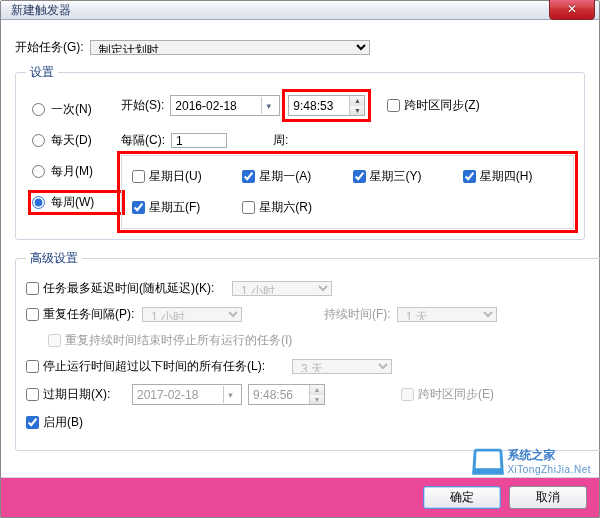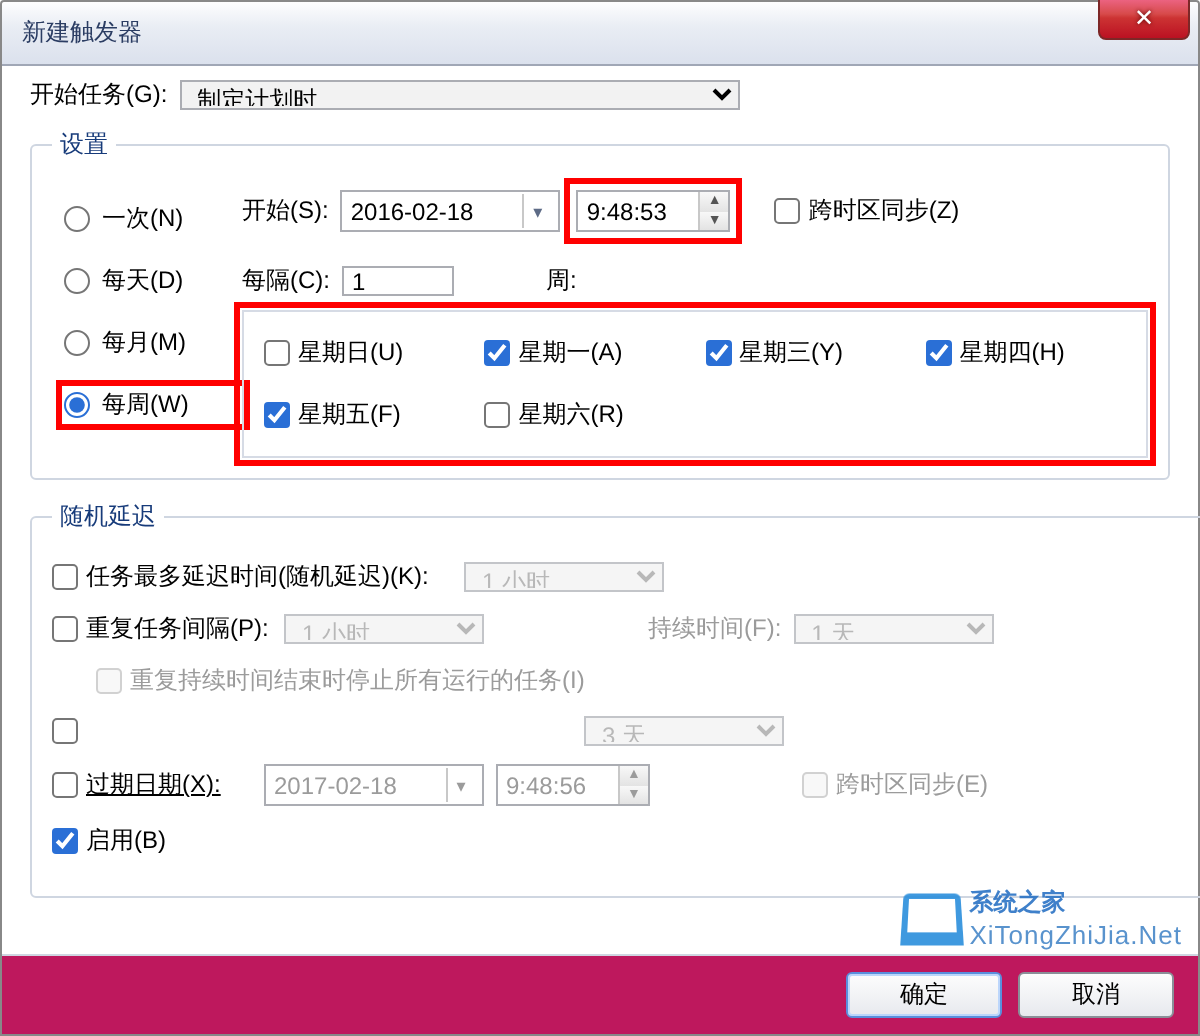--- a/index.html
+++ b/index.html
@@ -1,18 +1,18 @@
 <!DOCTYPE html>
 <html><head>
 <meta charset="utf-8">
 <style>
 * { box-sizing:border-box; font-family:"Microsoft YaHei","SimSun",sans-serif; font-size:12px; }
 body { margin:0; background:#fff; }
 .window { width:600px; height:518px; background:#fff; border:1px solid #888; position:relative; border-radius:2px 2px 0 0; }
-.titlebar { height:32px; background:linear-gradient(#fdfdfe,#e9edf4 40%,#dbe1ed); border-bottom:1px solid #a0a7b6; display:flex; align-items:center; padding:0 4px 0 10px; position:relative; border-radius:2px 2px 0 0; }
+.titlebar { height:19px; background:linear-gradient(#fdfdfe,#e9edf4 40%,#dbe1ed); border-bottom:1px solid #a0a7b6; display:flex; align-items:center; padding:0 4px 0 10px; position:relative; border-radius:2px 2px 0 0; }
 .titlebar span { color:#2b3d63; font-size:12px; }
 .close-btn { position:absolute; right:4px; top:-3px; width:46px; height:22px; background:linear-gradient(#e68,#d74a4a 40%,#c33 50%,#b12); border:1px solid #7d2727; border-radius:0 0 4px 4px; display:flex; align-items:center; justify-content:center; color:#fff; font-size:12px; text-shadow:0 0 2px #500; }
 .body { padding:10px 14px 6px 14px; position:absolute; top:28px; bottom:0; left:0; right:0; }
 .row { display:flex; align-items:center; margin-bottom:8px; }
 label.lab { margin-right:6px; }
 select, input[type=text] { border:1px solid #abadb3; height:15px; padding:1px 4px; background:#fff; }
 select { background:#f2f2f2; }
 .combo { width:280px; }
 fieldset { border:1px solid #cfd6e1; border-radius:3px; padding:8px 10px 10px; margin:0 0 10px 0; }
 legend { padding:0 4px; color:#173b7a; }
@@ -33,27 +33,27 @@
 .every-row { display:flex; align-items:center; gap:6px; margin:14px 0 6px 0; }
 .every-row input.ev { width:56px; }
 .days-box { border:1px solid #d6dbe5; padding:12px 10px; display:grid; grid-template-columns:repeat(4,1fr); row-gap:14px; column-gap:10px; }
 .red-box { outline:3px solid #ff0000; outline-offset:1px; }
 .adv-row { display:flex; align-items:center; margin:5px 0 9px 0; gap:6px; }
 .adv-row .chk { min-width:200px; }
 .adv-row.indent { margin-left:22px; color:#888; }
 .adv-row.indent .chk span { color:#888; }
 .disabled, .disabled * { color:#9b9b9b !important; }
 select.small { width:100px; }
-.footer { position:absolute; bottom:0; left:0; right:0; height:40px; border-top:1px solid #cfd6e1; background:#be185d; display:flex; justify-content:flex-end; align-items:center; padding:0 12px; gap:8px; }
+.footer { position:absolute; bottom:0; left:0; right:0; height:40px; border-top:1px solid #cfd6e1; background:#ec4899; display:flex; justify-content:flex-end; align-items:center; padding:0 12px; gap:8px; }
 .btn { height:23px; min-width:78px; border:1px solid #8a8f98; background:linear-gradient(#fdfdfd,#e7e9ee); border-radius:3px; padding:0 10px; }
 .btn.primary { border:1px solid #5a8fdc; box-shadow:0 0 0 1px #bcd6fb inset; }
 .watermark { position:absolute; right:8px; bottom:42px; display:flex; align-items:center; gap:4px; color:#2a72c4; font-weight:700; font-size:16px; opacity:.9; }
 .watermark .logo { width:30px; height:26px; position:relative; }
 .watermark .logo::before { content:""; position:absolute; inset:0; border:3px solid #2a8edc; border-bottom:6px solid #2a8edc; border-radius:3px 3px 0 0; transform:perspective(24px) rotateX(6deg); }
-.watermark small { display:block; font-size:13px; color:#4787c8; font-weight:400; letter-spacing:.5px; }
+.watermark small { display:block; font-size:10px; color:#4787c8; font-weight:400; letter-spacing:.5px; }
 </style>
 </head>
 <body>
 
 <div class="window">
   <div class="titlebar">
     <span>新建触发器</span>
     <div class="close-btn">✕</div>
   </div>
 
@@ -140,21 +140,21 @@
             <span class="chk">
                 <input type="checkbox" style="">
                 <span>星期六(R)</span>
               </span>
           </div>
         </div>
       </div>
     </fieldset>
 
     <fieldset>
-      <legend>随机延迟</legend>
+      <legend>高级设置</legend>
 
       <div class="adv-row">
         <span class="chk">
             <input type="checkbox" style="">
             <span>任务最多延迟时间(随机延迟)(K):</span>
           </span>
         <select class="small disabled" disabled=""><option>1 小时</option></select>
       </div>
 
       <div class="adv-row">
@@ -170,26 +170,27 @@
       <div class="adv-row indent disabled">
         <span class="chk">
             <input type="checkbox" disabled="" style="">
             <span>重复持续时间结束时停止所有运行的任务(I)</span>
           </span>
       </div>
 
       <div class="adv-row">
         <span class="chk" style="min-width:260px;">
             <input type="checkbox" style="">
+            <span>停止运行时间超过以下时间的所有任务(L):</span>
           </span>
         <select class="small disabled" disabled=""><option>3 天</option></select>
       </div>
 
       <div class="adv-row">
-        <span class="chk" style="min-width:100px;text-decoration:underline;">
+        <span class="chk" style="min-width:100px;">
             <input type="checkbox" style="">
             <span>过期日期(X):</span>
           </span>
         <div class="date-in disabled">
           <span>2017-02-18</span>
           <span class="drop-tog">▾</span>
         </div>
         <span class="spin disabled">
           <input type="text" disabled="" value="9:48:56" style="">
           <span class="spin-btns">

